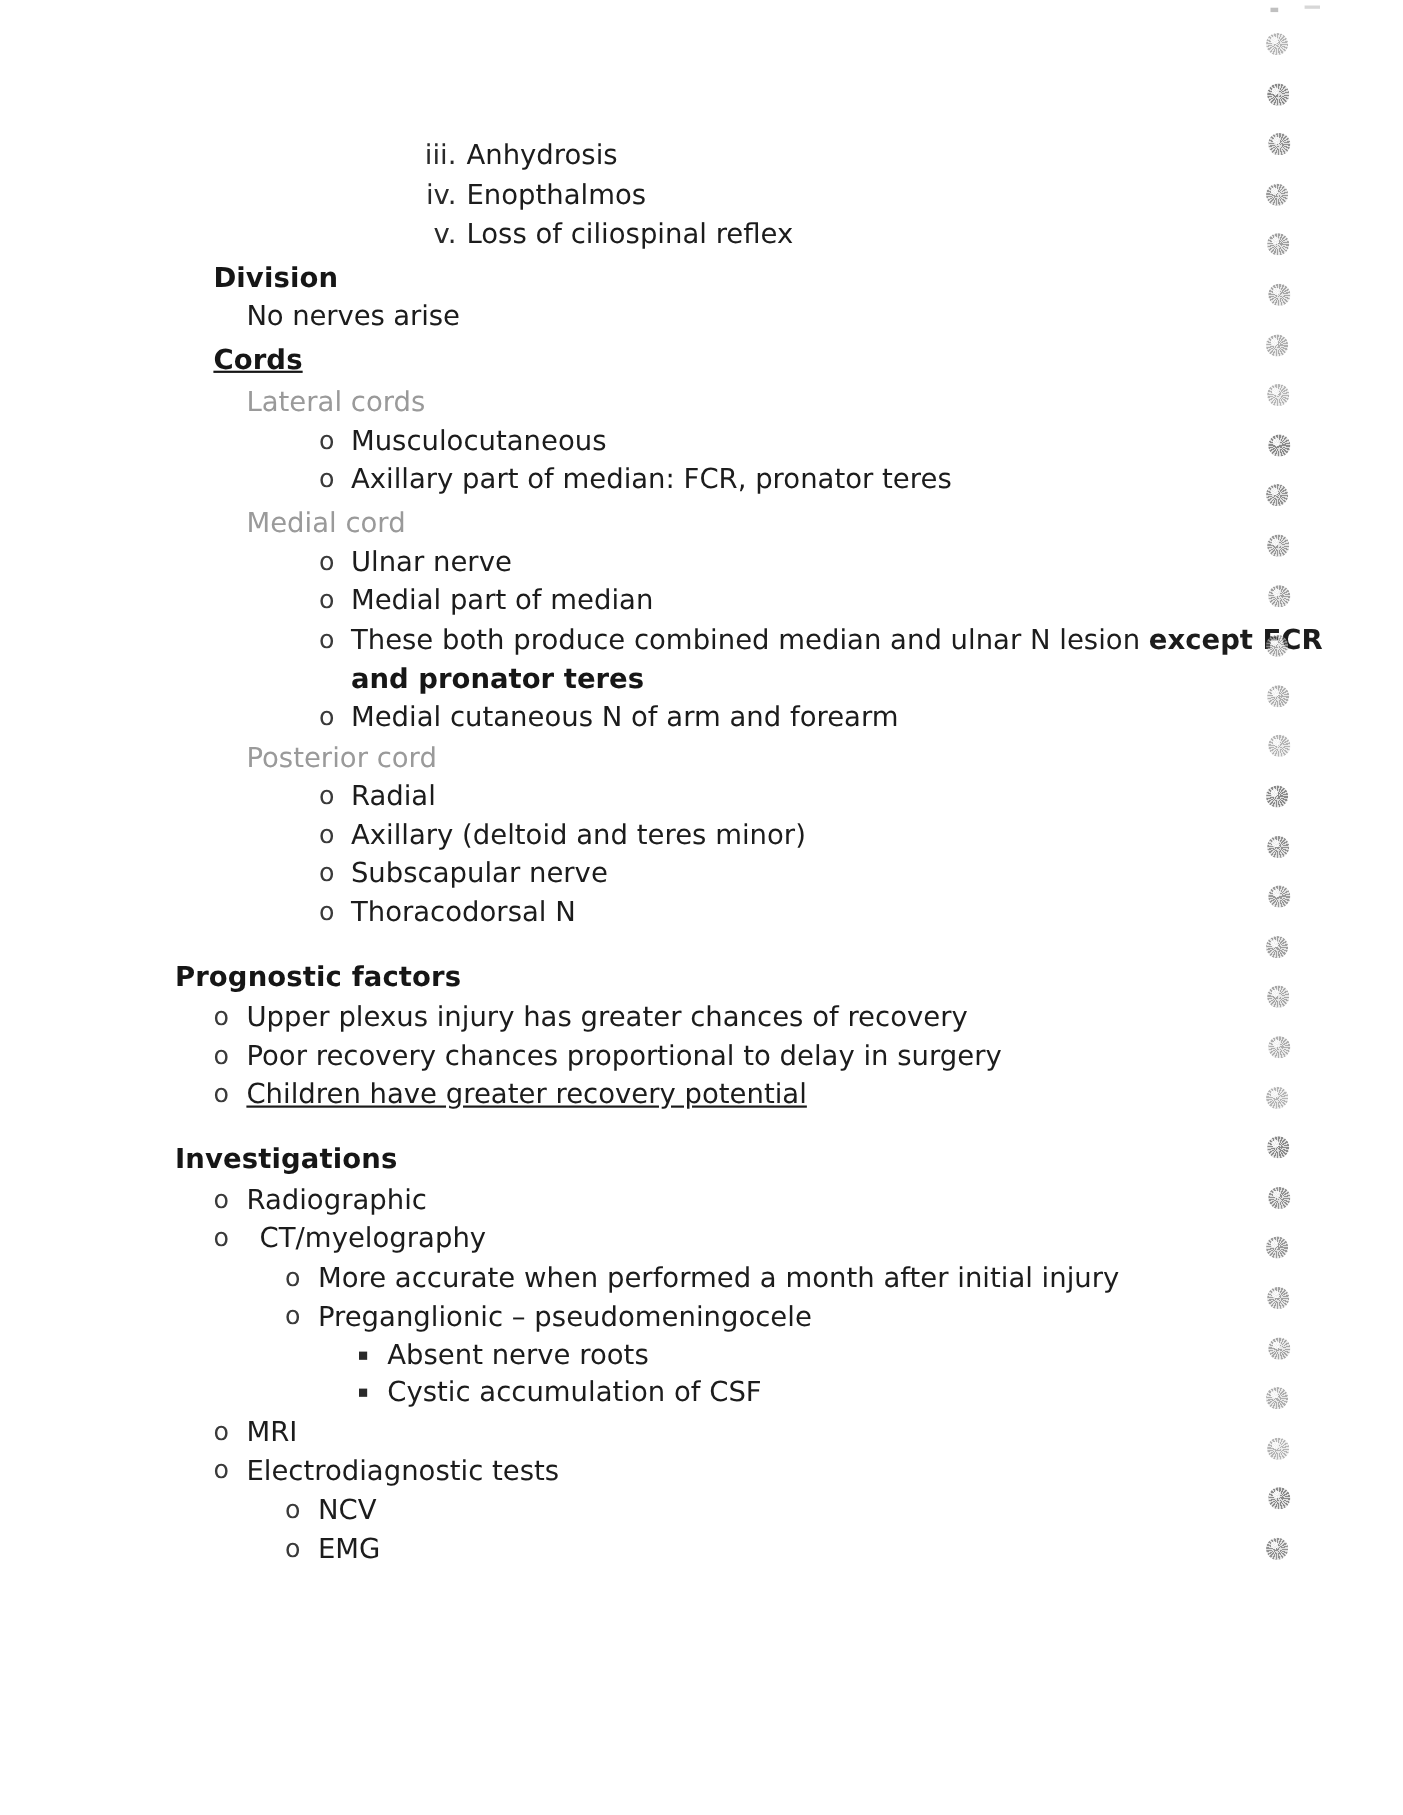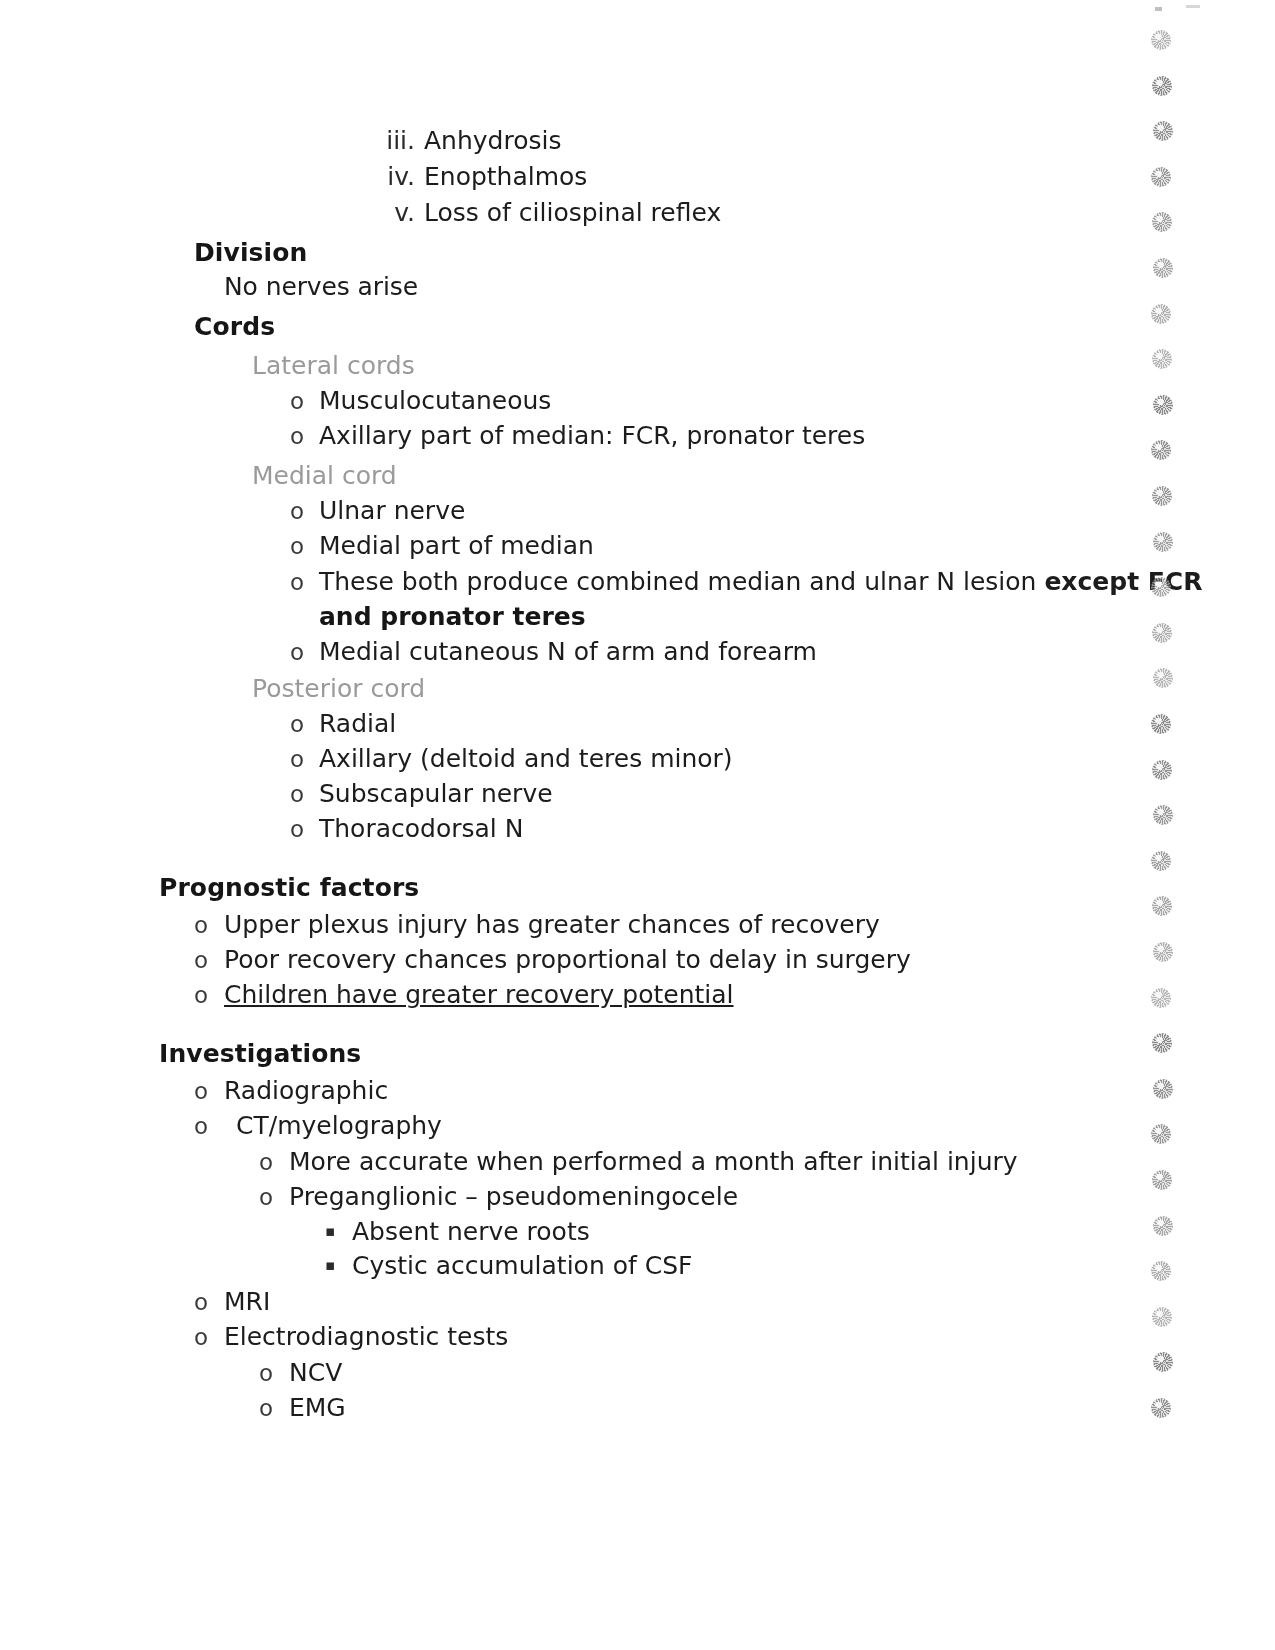--- a/index.html
+++ b/index.html
@@ -63,21 +63,20 @@
     white-space: nowrap;
     letter-spacing: 0.1px;
   }
 
   
   .subheading {
     position: absolute;
     color: #9a9a9a;
     font-size: 25px;
     white-space: nowrap;
-    margin-left: 28px;
   }
 
   
   .bullet-o {
     position: absolute;
     color: #3a3a3a;
     font-size: 23px;
     white-space: nowrap;
   }
   .bullet-sq {
@@ -157,21 +156,21 @@
       <span class="roman-marker" style="left:369px; top:162px;">iv.</span>
       <span class="roman-text" style="left:424px; top:162px;">Enopthalmos</span>
 
       <span class="roman-marker" style="left:369px; top:198px;">v.</span>
       <span class="roman-text" style="left:424px; top:198px;">Loss of ciliospinal reflex</span>
     </div>
 
     <span class="heading" style="left:194px; top:238px;">Division</span>
     <span class="line" style="left:224px; top:274px;">No nerves arise</span>
 
-    <span class="heading" style="left:194px; top:312px;">Cords</span>
+    <span class="heading" style="left:194px; top:312px;text-decoration:underline;">Cords</span>
 
     <span class="subheading" style="left:224px; top:351px;">Lateral cords</span>
 
     <span class="bullet-o" style="left:290px; top:388px;">o</span>
     <span class="bullet-text" style="left:319px; top:386px;">Musculocutaneous</span>
 
     <span class="bullet-o" style="left:290px; top:423px;">o</span>
     <span class="bullet-text" style="left:319px; top:421px;">Axillary part of median: FCR, pronator teres</span>
 
     <span class="subheading" style="left:224px; top:461px;">Medial cord</span>

